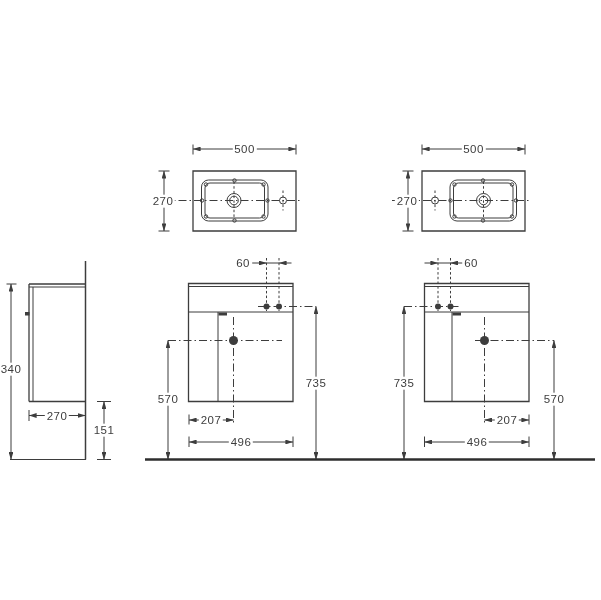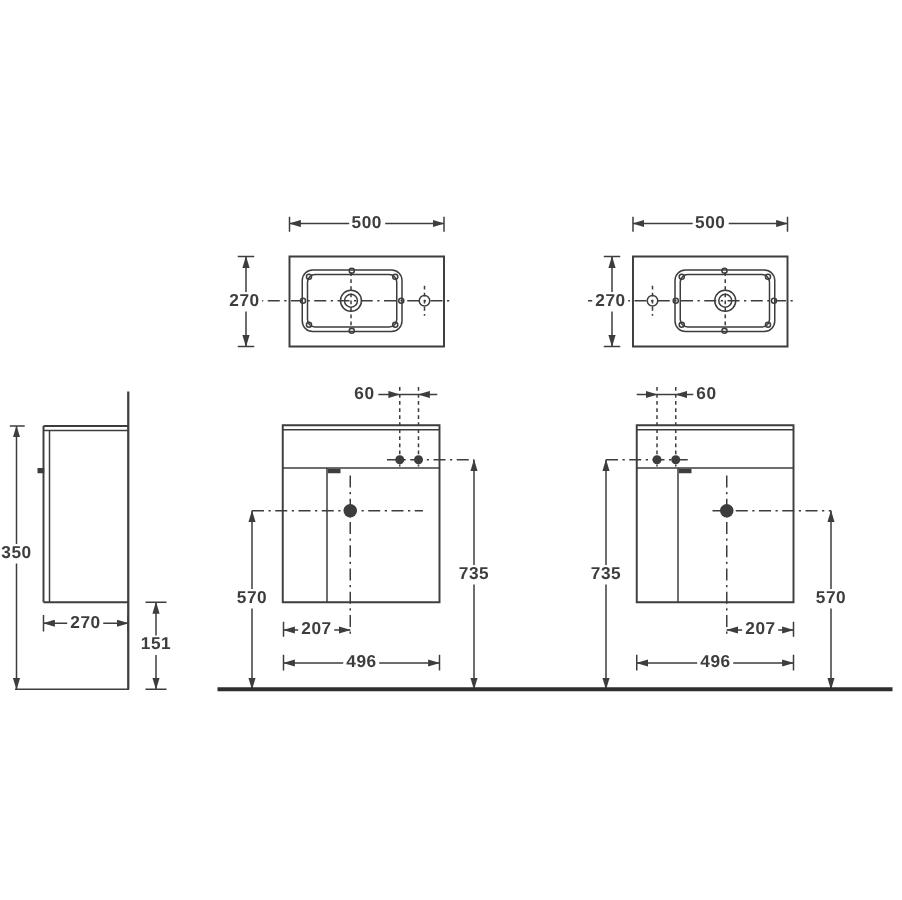--- a/index.html
+++ b/index.html
@@ -1,17 +1,17 @@
 <!DOCTYPE html>
 <html><head>
 <meta charset="utf-8">
 <style>
   html,body{margin:0;padding:0;}
   body{background:var(--bg-color,#ffffff);font-family:"Liberation Sans",sans-serif;}
-  .stage{position:relative;width:601px;height:600px;background:var(--bg-color,#ffffff);overflow:hidden;font-weight:bold;}
+  .stage{position:relative;width:601px;height:600px;background:var(--bg-color,#ffffff);overflow:hidden;}
   .stage svg{position:absolute;left:0;top:0;color:var(--line-color,#3d3d3d);}
   .stage svg *{vector-effect:non-scaling-stroke;}
   .ln{stroke:currentColor;fill:none;stroke-width:1;}
   .med{stroke-width:1.3;}
   .wall{stroke-width:1.5;}
   .floor{stroke:var(--floor-color,#2e2e2e);stroke-width:2.6;}
   .cl{stroke-dasharray:8 3 1.5 3;}           
   .fd{stroke-dasharray:2.5 2.2;}             
   .fill{fill:currentColor;stroke:none;}
   marker path{fill:var(--line-color,#3d3d3d);}
@@ -158,21 +158,21 @@
     <line class="ln" x1="529" y1="436.5" x2="529" y2="447"></line>
   </g>
 
   <line class="floor" x1="145" y1="459.5" x2="595" y2="459.5"></line>
 </svg>
 
 <div class="dim" style="left:244.5px;top:149px">500</div>
 <div class="dim" style="left:163px;top:201px">270</div>
 <div class="dim" style="left:473.5px;top:149px">500</div>
 <div class="dim" style="left:407px;top:201px">270</div>
-<div class="dim" style="left:11px;top:369px">350</div>
+<div class="dim" style="left:11px;top:369px">340</div>
 <div class="dim" style="left:57px;top:415.5px">270</div>
 <div class="dim" style="left:104px;top:430px">151</div>
 <div class="dim" style="left:243px;top:262.5px">60</div>
 <div class="dim" style="left:316px;top:383px">735</div>
 <div class="dim" style="left:168px;top:399px">570</div>
 <div class="dim" style="left:211px;top:420px">207</div>
 <div class="dim" style="left:241px;top:442px">496</div>
 <div class="dim" style="left:471px;top:262.5px">60</div>
 <div class="dim" style="left:404px;top:383px">735</div>
 <div class="dim" style="left:554px;top:399px">570</div>

